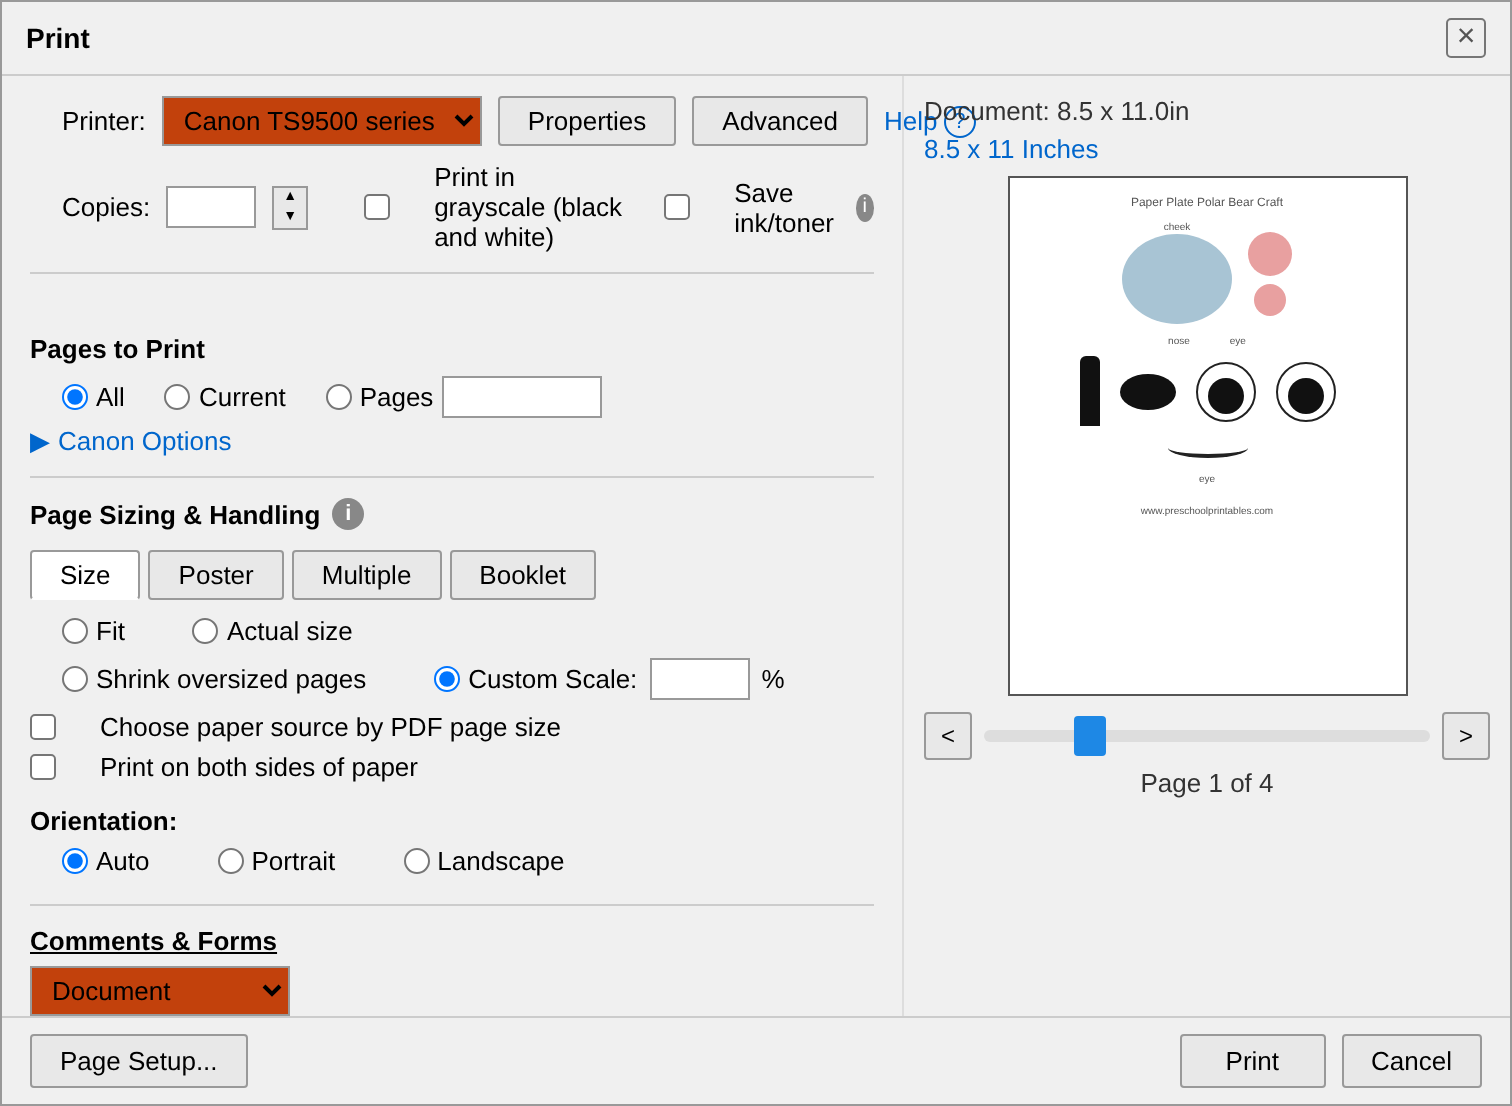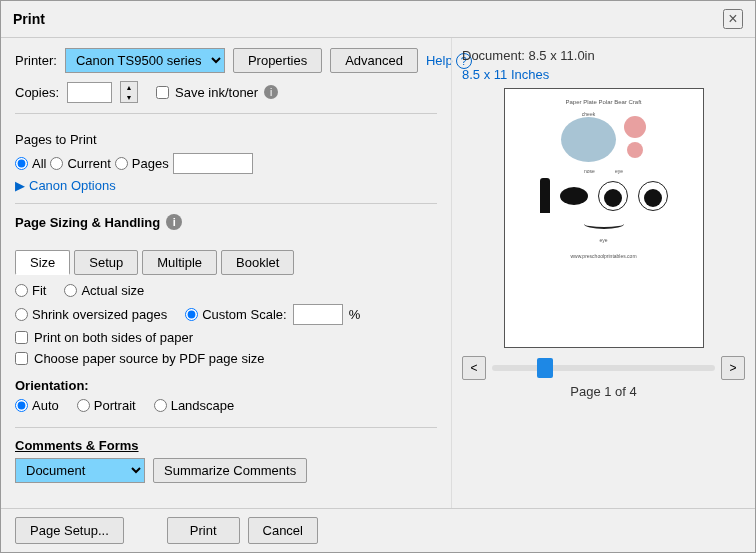--- a/index.html
+++ b/index.html
@@ -66,21 +66,21 @@
     .help-link {
       color: #0066cc;
       text-decoration: none;
       font-size: 13px;
       margin-left: auto;
       display: flex;
       align-items: center;
       gap: 3px;
     }
     
-    label { font-size: 13px; }
+    label { font-size: 13px; margin-left: 16px; }
     
     input[type="text"], input[type="number"] {
       border: 1px solid #999;
       padding: 2px 4px;
       font-size: 13px;
       background: white;
     }
     
     .copies-input {
       width: 45px;
@@ -100,23 +100,23 @@
       background: #e8e8e8;
       cursor: pointer;
       padding: 0;
       display: flex;
       align-items: center;
       justify-content: center;
       line-height: 1;
     }
     
     .section-title {
-      font-weight: normal;
-      font-size: 13px;
-      margin-top: 8px;
+      font-weight: bold;
+      font-size: 13px;
+      margin-top: 20px;
     }
     
     .divider {
       border: none;
       border-top: 1px solid #ccc;
       margin: 2px 0;
     }
     
     .pages-row {
       display: flex;
@@ -216,39 +216,39 @@
     .comments-row {
       display: flex;
       align-items: center;
       gap: 8px;
     }
     
     select {
       border: 1px solid #999;
       padding: 3px 6px;
       font-size: 13px;
-      background: #7dd3fc;
+      background: #c2410c;
       width: 130px;
     }
     
     .summarize-btn {
       padding: 4px 10px;
       border: 1px solid #999;
       background: #e8e8e8;
       cursor: pointer;
       font-size: 13px;
       border-radius: 2px;
     }
     
     .bottom-bar {
       display: flex;
+      justify-content: space-between;
       align-items: center;
       padding: 8px 14px;
       border-top: 1px solid #ccc;
-      gap: 43px;
     }
     
     .page-setup-btn {
       padding: 5px 14px;
       border: 1px solid #999;
       background: #e8e8e8;
       cursor: pointer;
       font-size: 13px;
       border-radius: 2px;
     }
@@ -504,20 +504,24 @@
         </a>
       </div>
 
       <div class="row">
         <label>Copies:</label>
         <input type="text" class="copies-input" style="">
         <div class="spinner">
           <button>▲</button>
           <button>▼</button>
         </div>
+        <div style="margin-left:20px; display:flex; align-items:center; gap:6px;">
+          <input type="checkbox" style="">
+          <label>Print in grayscale (black and white)</label>
+        </div>
         <div style="display:flex; align-items:center; gap:6px; margin-left:10px;">
           <input type="checkbox" style="">
           <label>Save ink/toner</label>
           <span style="width:14px;height:14px;border-radius:50%;background:#888;color:white;font-size:10px;display:inline-flex;align-items:center;justify-content:center;">i</span>
         </div>
       </div>
 
       <hr class="divider">
 
       <div>
@@ -545,23 +549,23 @@
         </div>
       </div>
 
       <hr class="divider">
 
       <div>
         <div class="page-sizing-title">
           <span>Page Sizing &amp; Handling</span>
           <span class="info-icon">i</span>
         </div>
-        <div class="tab-row" style="margin-top:20px;">
+        <div class="tab-row" style="margin-top:10px;">
           <button class="tab-btn active">Size</button>
-          <button class="tab-btn">Setup</button>
+          <button class="tab-btn">Poster</button>
           <button class="tab-btn">Multiple</button>
           <button class="tab-btn">Booklet</button>
         </div>
         <div class="radio-row" style="margin-top:8px;">
           <label class="radio-label">
             <input type="radio" name="sizing" style="">
             <span>Fit</span>
           </label>
           <label class="radio-label">
             <input type="radio" name="sizing" style="">
@@ -575,27 +579,27 @@
           </label>
           <div class="custom-scale-row">
             <label class="radio-label">
               <input type="radio" name="sizing" checked="" style="">
               <span>Custom Scale:</span>
             </label>
             <input type="text" class="scale-input" style="">
             <span>%</span>
           </div>
         </div>
+        <div class="checkbox-row" style="margin-top:6px;">
+          <input type="checkbox" style="">
+          <label>Choose paper source by PDF page size</label>
+        </div>
         <div class="checkbox-row" style="margin-top:5px;">
           <input type="checkbox" style="">
           <label>Print on both sides of paper</label>
-        </div>
-        <div class="checkbox-row" style="margin-top:6px;">
-          <input type="checkbox" style="">
-          <label>Choose paper source by PDF page size</label>
         </div>
       </div>
 
       <div style="margin-top:4px;">
         <div class="orientation-title">Orientation:</div>
         <div class="radio-row" style="margin-top:5px;">
           <label class="radio-label">
             <input type="radio" name="orientation" checked="" style="">
             <span>Auto</span>
           </label>
@@ -611,21 +615,20 @@
       </div>
 
       <hr class="divider" style="margin-top:6px;">
 
       <div>
         <div class="comments-title">Comments &amp; Forms</div>
         <div class="comments-row" style="margin-top:5px;">
           <select>
             <option>Document</option>
           </select>
-          <button class="summarize-btn">Summarize Comments</button>
         </div>
       </div>
 
     </div>
 
     <div class="right-panel">
       <div class="preview-label">Document: 8.5 x 11.0in</div>
       <div class="preview-size-label">8.5 x 11 Inches</div>
 
       <div class="preview-box">

